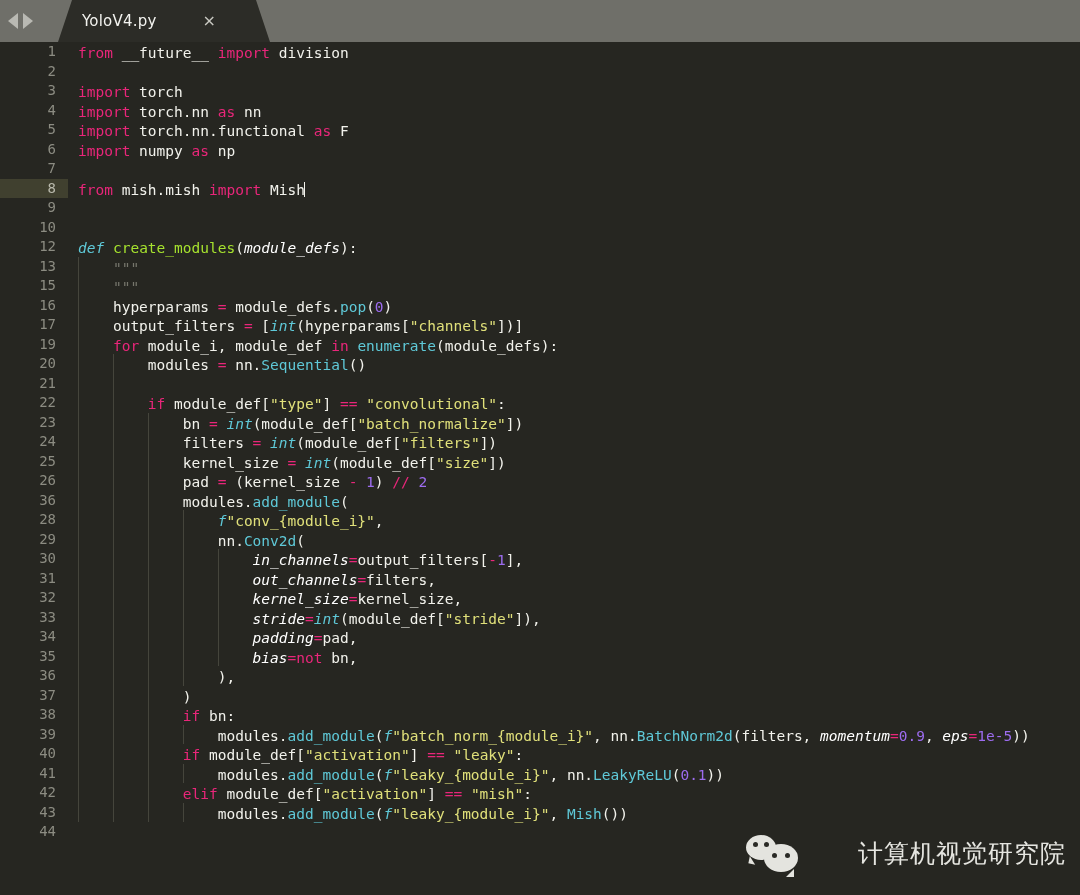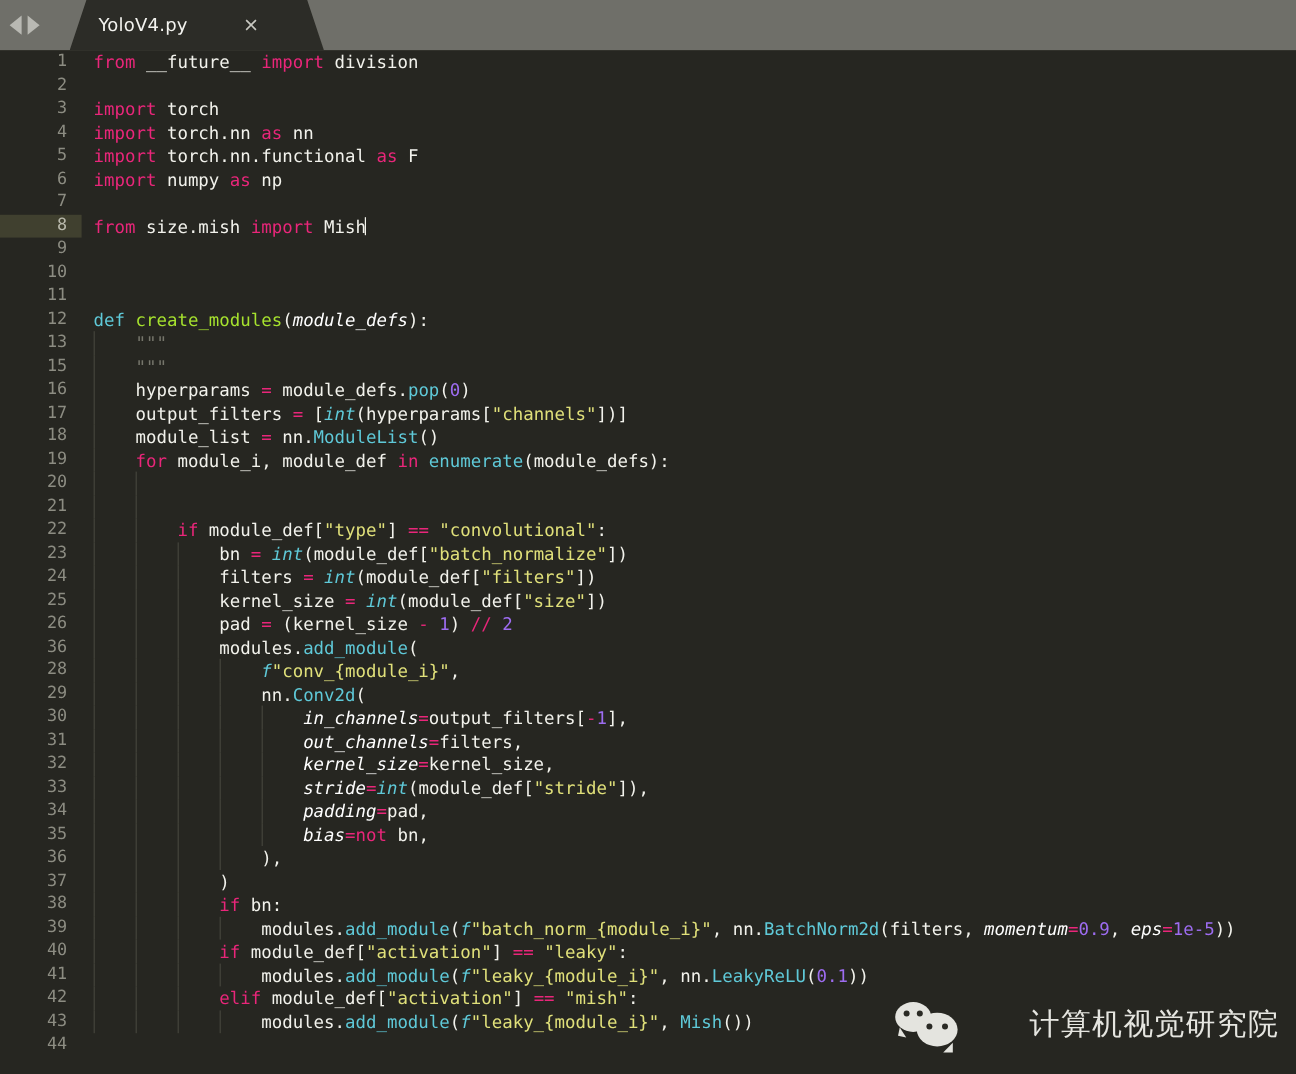--- a/index.html
+++ b/index.html
@@ -114,21 +114,21 @@
   .caret {
     display: inline-block;
     width: 1px; height: 15px;
     background: #f2f2ec;
     vertical-align: -2px;
     margin-left: -1px;
   }
 
   
   .t-kw   { color: #e9267a; }            
-  .t-def  { color: #5fc9d8; }  
+  .t-def  { color: #5fc9d8; font-style: italic; }  
   .t-fn   { color: #a6e22e; }            
   .t-param{ color: #ffffff; font-style: italic; }  
   .t-str  { color: #e0e07a; }            
   .t-num  { color: #9d6cf0; }            
   .t-builtin { color: #5fc9d8; font-style: italic; }  
   .t-meth { color: #5fc9d8; }            
   .t-op   { color: #e9267a; }            
   .t-com  { color: #76766c; }            
   .t-plain{ color: #f2f2ec; }
 
@@ -194,32 +194,30 @@
 
   <div class="editor">
     <div class="code-rows" id="code-rows">
         <div class="row"><div class="gutter">1</div><div class="codetext"><span class="t-kw">from</span><span class="t-plain"> __future__ </span><span class="t-kw">import</span><span class="t-plain"> division</span></div></div>
         <div class="row"><div class="gutter">2</div><div class="codetext"></div></div>
         <div class="row"><div class="gutter">3</div><div class="codetext"><span class="t-kw">import</span><span class="t-plain"> torch</span></div></div>
         <div class="row"><div class="gutter">4</div><div class="codetext"><span class="t-kw">import</span><span class="t-plain"> torch.nn </span><span class="t-kw">as</span><span class="t-plain"> nn</span></div></div>
         <div class="row"><div class="gutter">5</div><div class="codetext"><span class="t-kw">import</span><span class="t-plain"> torch.nn.functional </span><span class="t-kw">as</span><span class="t-plain"> F</span></div></div>
         <div class="row"><div class="gutter">6</div><div class="codetext"><span class="t-kw">import</span><span class="t-plain"> numpy </span><span class="t-kw">as</span><span class="t-plain"> np</span></div></div>
         <div class="row"><div class="gutter">7</div><div class="codetext"></div></div>
-        <div class="row current"><div class="gutter">8</div><div class="codetext"><span class="t-kw">from</span><span class="t-plain"> size.mish </span><span class="t-kw">import</span><span class="t-plain"> Mish</span><span class="caret"></span></div></div>
+        <div class="row current"><div class="gutter">8</div><div class="codetext"><span class="t-kw">from</span><span class="t-plain"> mish.mish </span><span class="t-kw">import</span><span class="t-plain"> Mish</span><span class="caret"></span></div></div>
         <div class="row"><div class="gutter">9</div></div>
         <div class="row"><div class="gutter">10</div><div class="codetext"></div></div>
-        <div class="row"><div class="gutter">11</div><div class="codetext"></div></div>
         <div class="row"><div class="gutter">12</div><div class="codetext"><span class="t-def">def</span><span class="t-plain"> </span><span class="t-fn">create_modules</span><span class="t-plain">(</span><span class="t-param">module_defs</span><span class="t-plain">):</span></div></div>
         <div class="row"><div class="gutter">13</div><div class="guides"><div class="guide" style="left: 78px;"></div></div><div class="codetext"><span class="t-plain">    </span><span class="t-com">"""</span></div></div>
         <div class="row"><div class="gutter">15</div><div class="guides"><div class="guide" style="left: 78px;"></div></div><div class="codetext"><span class="t-plain">    </span><span class="t-com">"""</span></div></div>
         <div class="row"><div class="gutter">16</div><div class="guides"><div class="guide" style="left: 78px;"></div></div><div class="codetext"><span class="t-plain">    hyperparams </span><span class="t-op">=</span><span class="t-plain"> module_defs.</span><span class="t-meth">pop</span><span class="t-plain">(</span><span class="t-num">0</span><span class="t-plain">)</span></div></div>
         <div class="row"><div class="gutter">17</div><div class="guides"><div class="guide" style="left: 78px;"></div></div><div class="codetext"><span class="t-plain">    output_filters </span><span class="t-op">=</span><span class="t-plain"> [</span><span class="t-builtin">int</span><span class="t-plain">(hyperparams[</span><span class="t-str">"channels"</span><span class="t-plain">])]</span></div></div>
-        <div class="row"><div class="gutter">18</div><div class="guides"><div class="guide" style="left: 78px;"></div></div><div class="codetext"><span class="t-plain">    module_list </span><span class="t-op">=</span><span class="t-plain"> nn.</span><span class="t-meth">ModuleList</span><span class="t-plain">()</span></div></div>
         <div class="row"><div class="gutter">19</div><div class="guides"><div class="guide" style="left: 78px;"></div></div><div class="codetext"><span class="t-plain">    </span><span class="t-kw">for</span><span class="t-plain"> module_i, module_def </span><span class="t-kw">in</span><span class="t-plain"> </span><span class="t-meth">enumerate</span><span class="t-plain">(module_defs):</span></div></div>
-        <div class="row"><div class="gutter">20</div><div class="guides"><div class="guide" style="left: 78px;"></div><div class="guide" style="left: 112.88px;"></div></div></div>
+        <div class="row"><div class="gutter">20</div><div class="guides"><div class="guide" style="left: 78px;"></div><div class="guide" style="left: 112.88px;"></div></div><div class="codetext"><span class="t-plain">        modules </span><span class="t-op">=</span><span class="t-plain"> nn.</span><span class="t-meth">Sequential</span><span class="t-plain">()</span></div></div>
         <div class="row"><div class="gutter">21</div><div class="guides"><div class="guide" style="left: 78px;"></div><div class="guide" style="left: 112.88px;"></div></div><div class="codetext"></div></div>
         <div class="row"><div class="gutter">22</div><div class="guides"><div class="guide" style="left: 78px;"></div><div class="guide" style="left: 112.88px;"></div></div><div class="codetext"><span class="t-plain">        </span><span class="t-kw">if</span><span class="t-plain"> module_def[</span><span class="t-str">"type"</span><span class="t-plain">] </span><span class="t-op">==</span><span class="t-plain"> </span><span class="t-str">"convolutional"</span><span class="t-plain">:</span></div></div>
         <div class="row"><div class="gutter">23</div><div class="guides"><div class="guide" style="left: 78px;"></div><div class="guide" style="left: 112.88px;"></div><div class="guide" style="left: 147.76px;"></div></div><div class="codetext"><span class="t-plain">            bn </span><span class="t-op">=</span><span class="t-plain"> </span><span class="t-builtin">int</span><span class="t-plain">(module_def[</span><span class="t-str">"batch_normalize"</span><span class="t-plain">])</span></div></div>
         <div class="row"><div class="gutter">24</div><div class="guides"><div class="guide" style="left: 78px;"></div><div class="guide" style="left: 112.88px;"></div><div class="guide" style="left: 147.76px;"></div></div><div class="codetext"><span class="t-plain">            filters </span><span class="t-op">=</span><span class="t-plain"> </span><span class="t-builtin">int</span><span class="t-plain">(module_def[</span><span class="t-str">"filters"</span><span class="t-plain">])</span></div></div>
         <div class="row"><div class="gutter">25</div><div class="guides"><div class="guide" style="left: 78px;"></div><div class="guide" style="left: 112.88px;"></div><div class="guide" style="left: 147.76px;"></div></div><div class="codetext"><span class="t-plain">            kernel_size </span><span class="t-op">=</span><span class="t-plain"> </span><span class="t-builtin">int</span><span class="t-plain">(module_def[</span><span class="t-str">"size"</span><span class="t-plain">])</span></div></div>
         <div class="row"><div class="gutter">26</div><div class="guides"><div class="guide" style="left: 78px;"></div><div class="guide" style="left: 112.88px;"></div><div class="guide" style="left: 147.76px;"></div></div><div class="codetext"><span class="t-plain">            pad </span><span class="t-op">=</span><span class="t-plain"> (kernel_size </span><span class="t-op">-</span><span class="t-plain"> </span><span class="t-num">1</span><span class="t-plain">) </span><span class="t-op">//</span><span class="t-plain"> </span><span class="t-num">2</span></div></div>
         <div class="row"><div class="gutter">36</div><div class="guides"><div class="guide" style="left: 78px;"></div><div class="guide" style="left: 112.88px;"></div><div class="guide" style="left: 147.76px;"></div></div><div class="codetext"><span class="t-plain">            modules.</span><span class="t-meth">add_module</span><span class="t-plain">(</span></div></div>
         <div class="row"><div class="gutter">28</div><div class="guides"><div class="guide" style="left: 78px;"></div><div class="guide" style="left: 112.88px;"></div><div class="guide" style="left: 147.76px;"></div><div class="guide" style="left: 182.64px;"></div></div><div class="codetext"><span class="t-plain">                </span><span class="t-builtin">f</span><span class="t-str">"conv_{module_i}"</span><span class="t-plain">,</span></div></div>
         <div class="row"><div class="gutter">29</div><div class="guides"><div class="guide" style="left: 78px;"></div><div class="guide" style="left: 112.88px;"></div><div class="guide" style="left: 147.76px;"></div><div class="guide" style="left: 182.64px;"></div></div><div class="codetext"><span class="t-plain">                nn.</span><span class="t-meth">Conv2d</span><span class="t-plain">(</span></div></div>
         <div class="row"><div class="gutter">30</div><div class="guides"><div class="guide" style="left: 78px;"></div><div class="guide" style="left: 112.88px;"></div><div class="guide" style="left: 147.76px;"></div><div class="guide" style="left: 182.64px;"></div><div class="guide" style="left: 217.52px;"></div></div><div class="codetext"><span class="t-plain">                    </span><span class="t-param">in_channels</span><span class="t-op">=</span><span class="t-plain">output_filters[</span><span class="t-op">-</span><span class="t-num">1</span><span class="t-plain">],</span></div></div>

